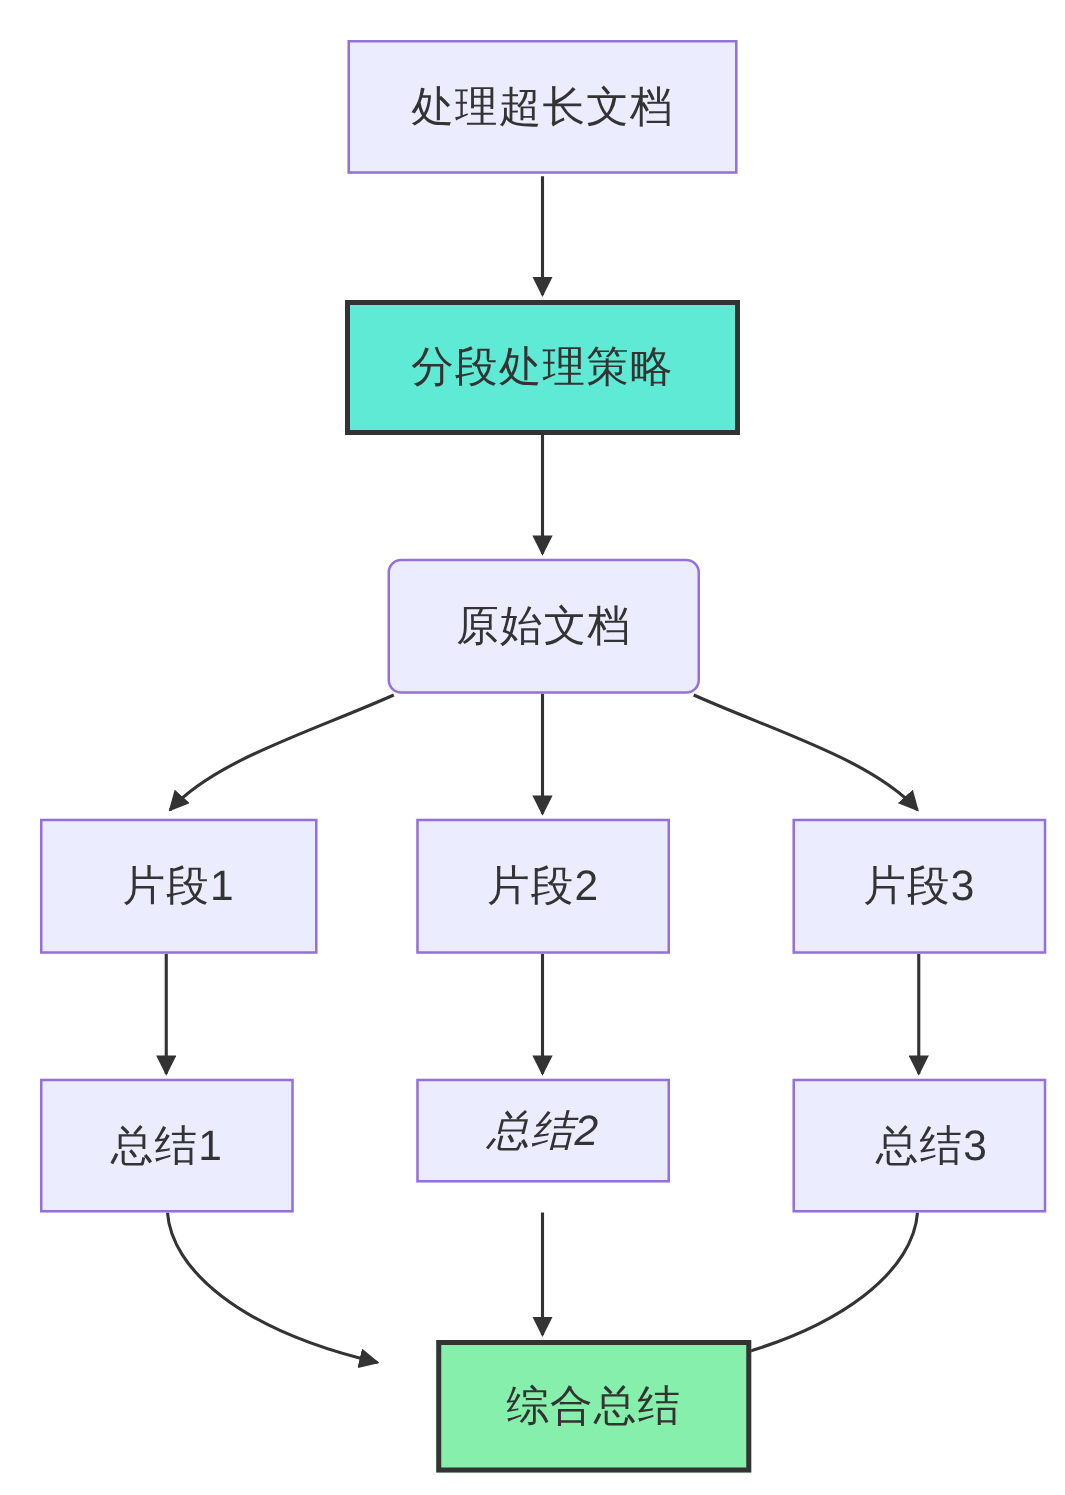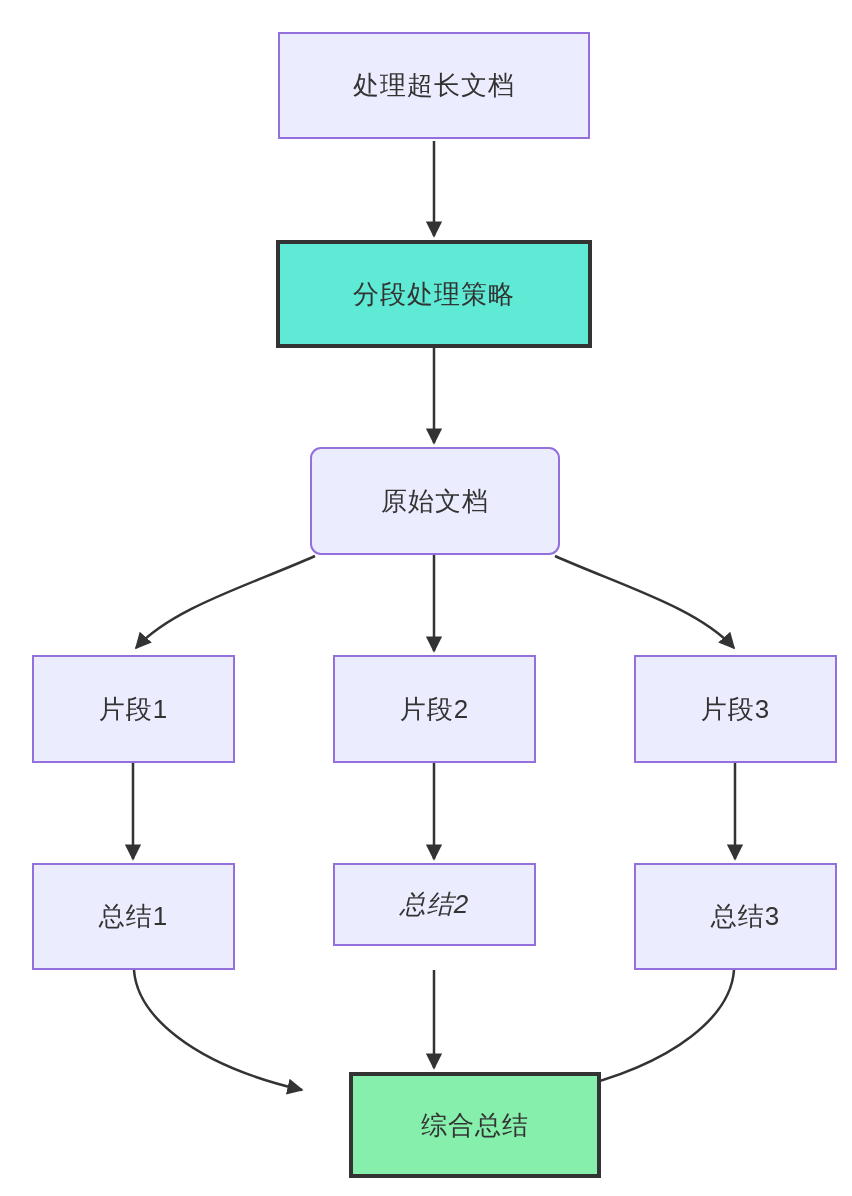--- a/index.html
+++ b/index.html
@@ -20,39 +20,39 @@
   }
   .node {
     position: absolute;
     box-sizing: border-box;
     display: flex;
     align-items: center;
     justify-content: center;
     background: #ECECFF;
     border: 2px solid #9370DB;
     color: #333333;
-    font-size: 26px;
+    font-size: 34px;
     letter-spacing: 1px;
     text-align: center;
     white-space: nowrap;
   }
   .node.highlight {
     background: #5eead4;
     border: 4px solid #333333;
   }
   .node.final {
     background: #86efac;
     border: 4px solid #333333;
     margin-left: 39px;
   }
   
   #node-process-doc { left: 278px; top: 32px;  width: 312px; height: 107px; }
   #node-strategy    { left: 276px; top: 240px; width: 316px; height: 108px; }
   #node-original    { left: 310px; top: 447px; width: 250px; height: 108px; border-radius: 11px; }
-  #node-fragment1   { left: 32px;  top: 655px; width: 203px; height: 108px; }
+  #node-fragment1   { left: 32px;  top: 655px; width: 222px; height: 108px; }
   #node-fragment2   { left: 333px; top: 655px; width: 203px; height: 108px; align-items: center; }
   #node-fragment3   { left: 634px; top: 655px; width: 203px; height: 108px; }
   #node-summary1    { left: 32px;  top: 863px; width: 203px; height: 107px; }
   #node-summary2    { left: 333px; top: 863px; width: 203px; height: 83px; font-style: italic; }
   #node-summary3    { left: 634px; top: 863px; width: 203px; height: 107px; padding-left: 20px; }
   #node-final       { left: 310px; top: 1072px; width: 252px; height: 106px; }
   .edge {
     stroke: #333333;
     stroke-width: 2.5px;
     fill: none;

